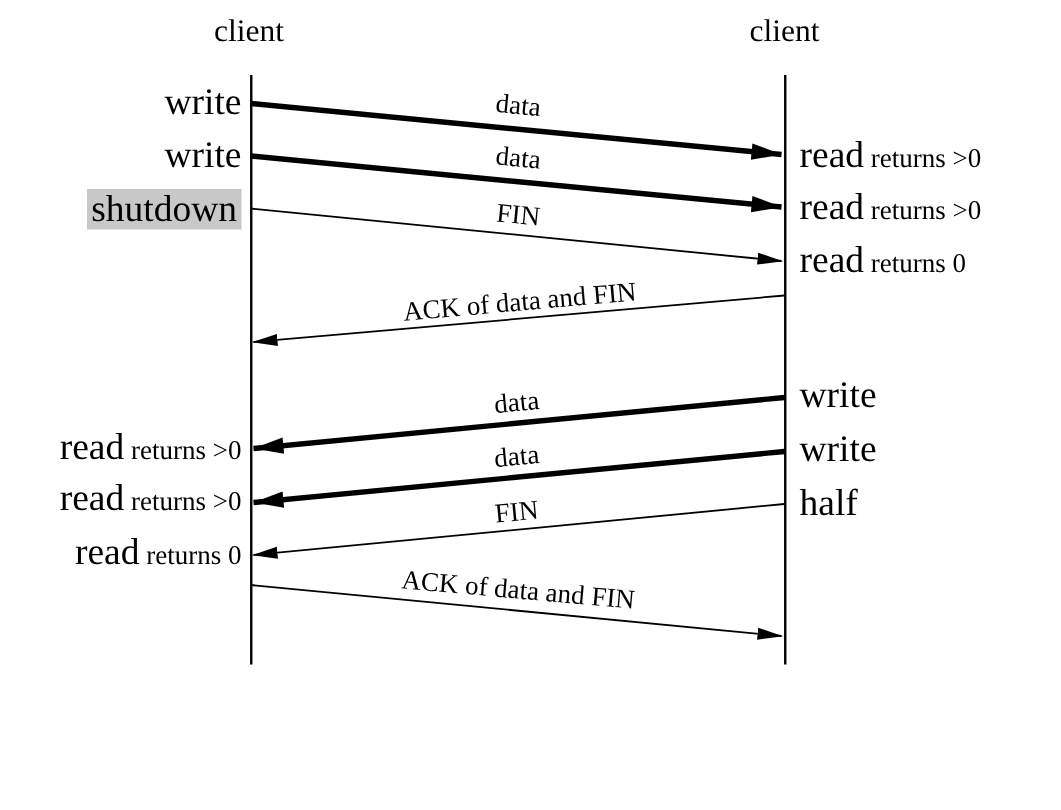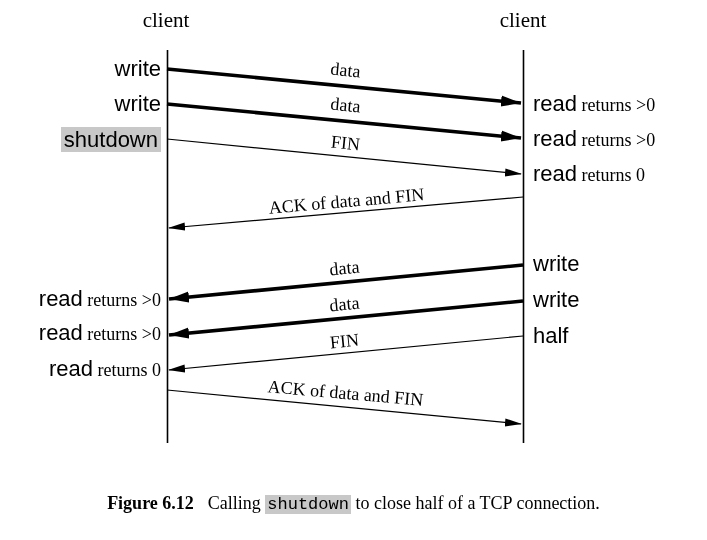--- a/index.html
+++ b/index.html
@@ -31,22 +31,22 @@
   }
 
   .side-label {
     position: absolute;
     height: 22px;
     line-height: 22px;
     white-space: nowrap;
     font-size: 18px;
   }
   .side-label .fn {
-    font-family: Liberation Sans, sans-serif;
-    font-size: 22px;
+    font-family: Liberation Serif, serif;
+    font-size: 25px;
   }
   .side-label.left  { right: 546px; text-align: right; }
   .side-label.right { left: 533px;  text-align: left; }
   .hl { background: #c8c8c8; padding: 0 3px; }
 
   .caption {
     position: absolute;
     top: 493px;
     left: 0;
     width: 707px;
@@ -115,17 +115,14 @@
   <div class="side-label left" style="top:322px"><span class="fn">read</span><span> returns &gt;0</span></div>
   <div class="side-label left" style="top:358px"><span class="fn">read</span><span> returns 0</span></div>
 
   <div class="side-label right" style="top:93px"><span class="fn">read</span><span> returns &gt;0</span></div>
   <div class="side-label right" style="top:128px"><span class="fn">read</span><span> returns &gt;0</span></div>
   <div class="side-label right" style="top:163px"><span class="fn">read</span><span> returns 0</span></div>
   <div class="side-label right" style="top:253px"><span class="fn">write</span><span></span></div>
   <div class="side-label right" style="top:289px"><span class="fn">write</span><span></span></div>
   <div class="side-label right" style="top:325px"><span class="fn">half</span><span></span></div>
 
-  <div class="caption">
-    <span class="fig-label">Figure 6.12</span><span>Calling </span><span class="cap-mono">shutdown</span><span> to close half of a TCP connection.</span>
-  </div>
 
 </div>
 
 </body></html>

